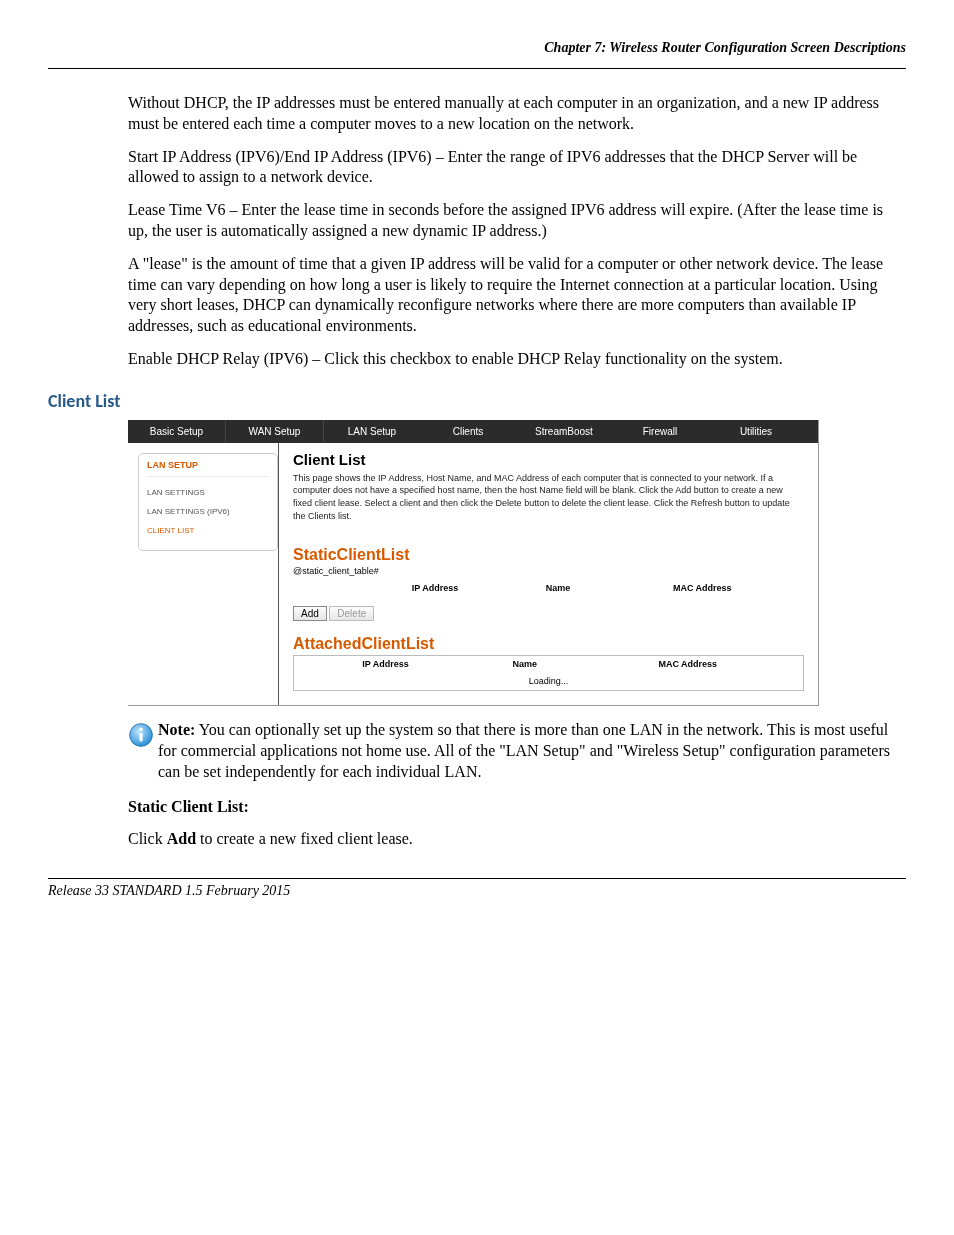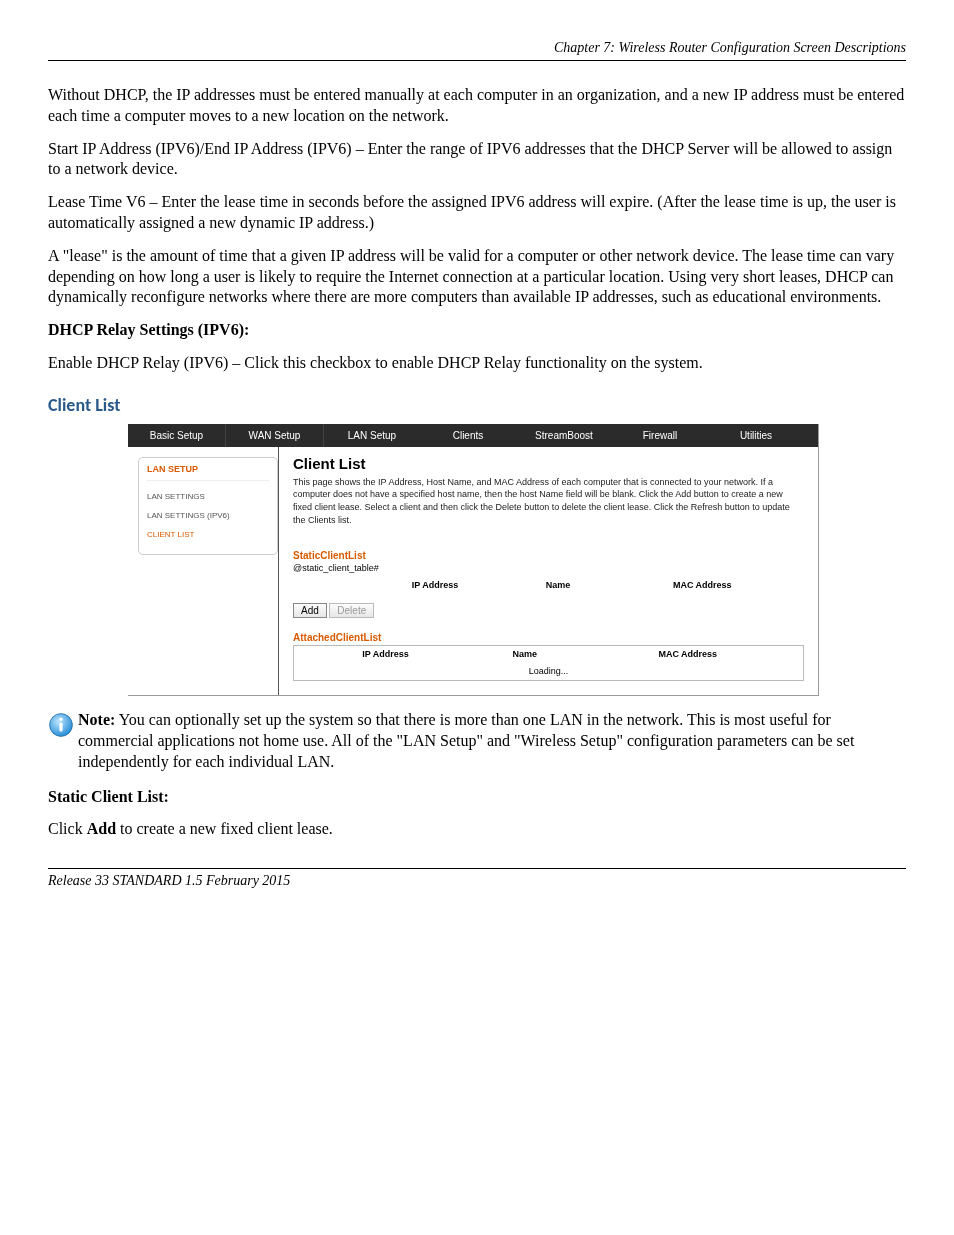--- a/index.html
+++ b/index.html
@@ -9,26 +9,27 @@
     margin: 0;
     padding: 40px 48px 30px 48px;
     width: 954px;
     box-sizing: border-box;
     background: #fff;
   }
   .header-bar {
     border-bottom: 1px solid #000;
     text-align: right;
     font-style: italic;
-    font-weight: normal;
+    font-weight: bold;
     font-size: 14px;
-    padding-bottom: 4px;
+    padding-bottom: 12px;
     margin-bottom: 24px;
   }
   .body-text {
+    margin-left: 80px;
     margin-right: 0;
     line-height: 1.3;
   }
   .body-text p { margin: 0 0 12px 0; }
   .bold { font-weight: bold; }
   .section-heading {
     font-family: Calibri, Arial, sans-serif;
     font-weight: bold;
     color: #2a5a8a;
     font-size: 18px;
@@ -96,21 +97,21 @@
     font-family: Arial, sans-serif;
   }
   .mainpanel .panel-desc {
     font-size: 9px;
     color: #222;
     line-height: 1.4;
   }
   .mainpanel .sub-head {
     color: #d85a00;
     font-weight: bold;
-    font-size: 10px;
+    font-size: 16px;
     margin-top: 24px;
   }
   .mainpanel .under-text { font-size: 9px; margin: 2px 0 4px 0; }
   .tbl { width: 100%; border-collapse: collapse; font-size: 9px; margin-top: 2px; }
   .tbl th { font-weight: bold; text-align: center; padding: 3px 0; }
   .tbl td { text-align: center; padding: 4px 0; }
   .tbl.bordered { border: 1px solid #bbb; }
   .btn {
     font-family: Arial, sans-serif;
     font-size: 10px;
@@ -144,21 +145,20 @@
 
 <div class="header-bar">
   <span>Chapter 7: Wireless Router Configuration Screen Descriptions</span>
 </div>
 
 <div class="body-text">
   <p>Without DHCP, the IP addresses must be entered manually at each computer in an organization, and a new IP address must be entered each time a computer moves to a new location on the network.</p>
   <p>Start IP Address (IPV6)/End IP Address (IPV6) – Enter the range of IPV6 addresses that the DHCP Server will be allowed to assign to a network device.</p>
   <p>Lease Time V6  – Enter the lease time in seconds before the assigned IPV6 address will expire.  (After the lease time is up, the user is automatically assigned a new dynamic IP address.)</p>
   <p>A "lease" is the amount of time that a given IP address will be valid for a computer or other network device. The lease time can vary depending on how long a user is likely to require the Internet connection at a particular location.  Using very short leases, DHCP can dynamically reconfigure networks where there are more computers than available IP addresses, such as educational environments.</p>
-  <p class="bold">DHCP Relay Settings (IPV6):</p>
   <p>Enable DHCP Relay (IPV6) – Click this checkbox to enable DHCP Relay functionality on the system.</p>
 </div>
 
 <div class="section-heading">Client List</div>
 
 <div class="screenshot">
   <div class="tabs-row">
     <div class="tab small">Basic Setup</div>
     <div class="tab small">WAN Setup</div>
     <div class="tab big">LAN Setup</div>

